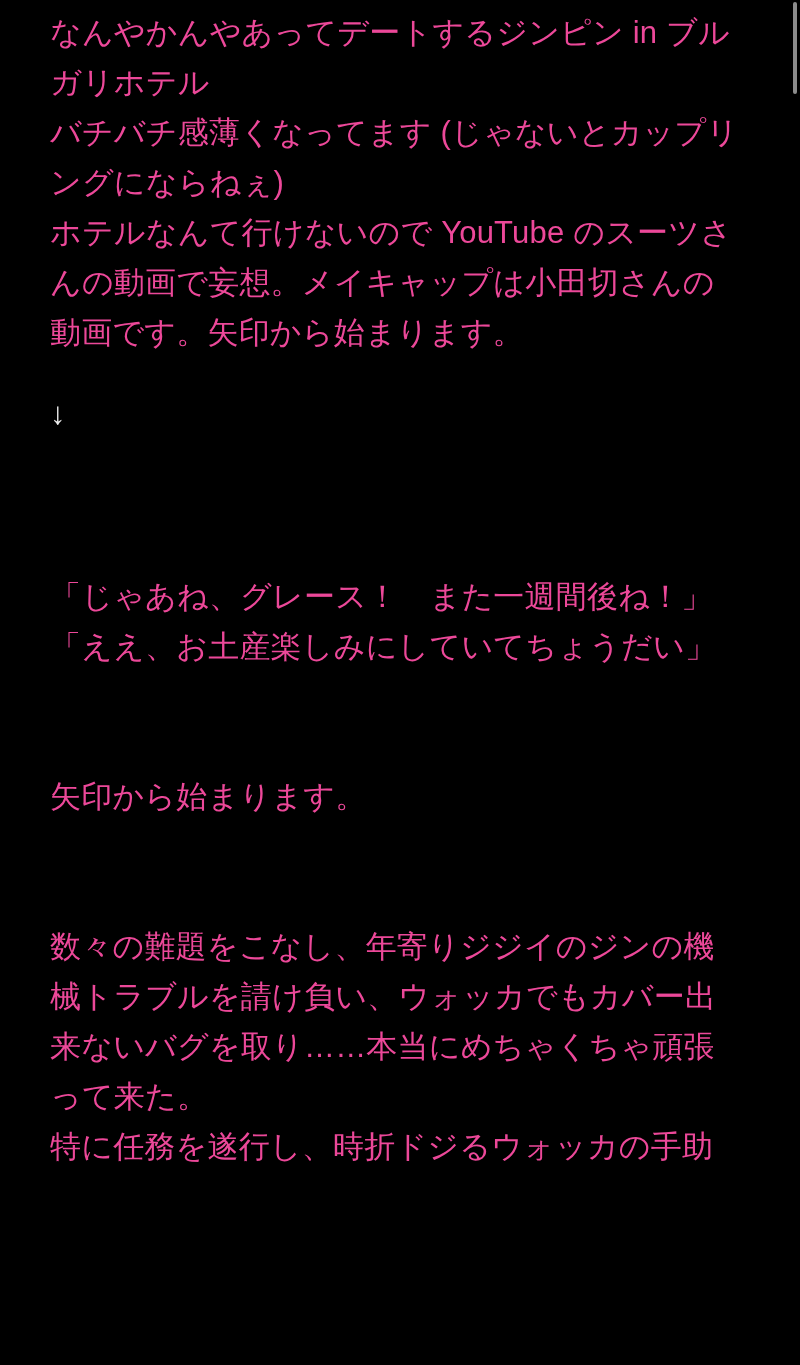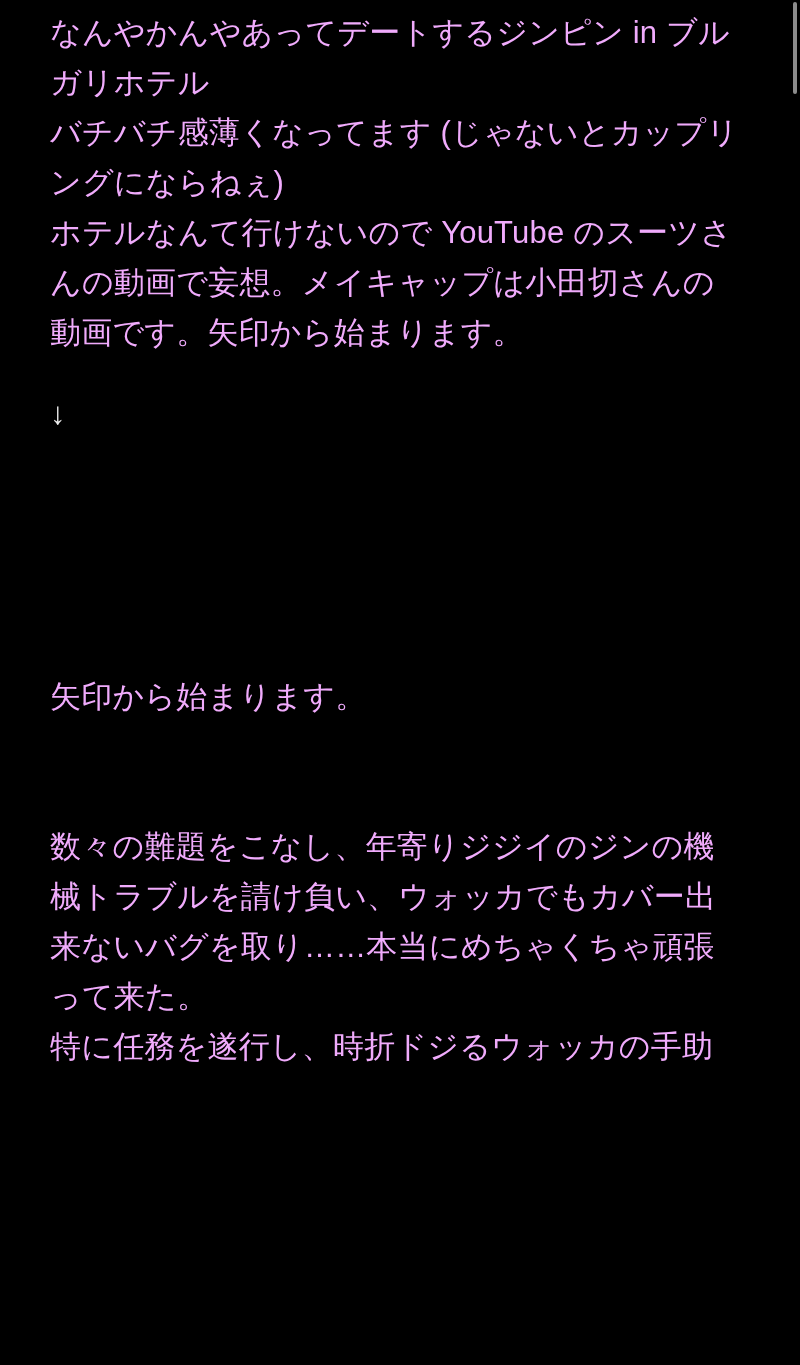--- a/index.html
+++ b/index.html
@@ -21,21 +21,21 @@
     box-sizing: border-box;
     padding: 8px 60px 0 50px;
     background: #000000;
     overflow: hidden;
   }
   .para {
     margin: 0;
     font-size: 31px;
     line-height: 50px;
     letter-spacing: 0.2px;
-    color: #f0abfc;
+    color: #ec4899;
     white-space: pre-wrap;
     word-break: break-all;
     font-weight: 400;
   }
   .spacer-s { height: 50px; }
   .spacer-m { height: 100px; }
   .spacer-l { height: 102px; }
   .arrow {
     font-size: 31px;
     line-height: 50px;
@@ -66,20 +66,22 @@
 <div id="reader">
 
   <p class="para">なんやかんやあってデートするジンピン in ブルガリホテル
 バチバチ感薄くなってます (じゃないとカップリングにならねぇ)
 ホテルなんて行けないので YouTube のスーツさんの動画で妄想。メイキャップは小田切さんの動画です。矢印から始まります。</p>
 
   <p class="arrow">↓</p>
 
   <div class="spacer-l"></div>
 
+  <p class="para">「じゃあね、グレース！　また一週間後ね！」
+「ええ、お土産楽しみにしていてちょうだい」</p>
 
   <div class="spacer-s"></div>
 
 
   <div class="spacer-s"></div>
 
   <p class="para">矢印から始まります。</p>
 
   <div class="spacer-m"></div>
 

